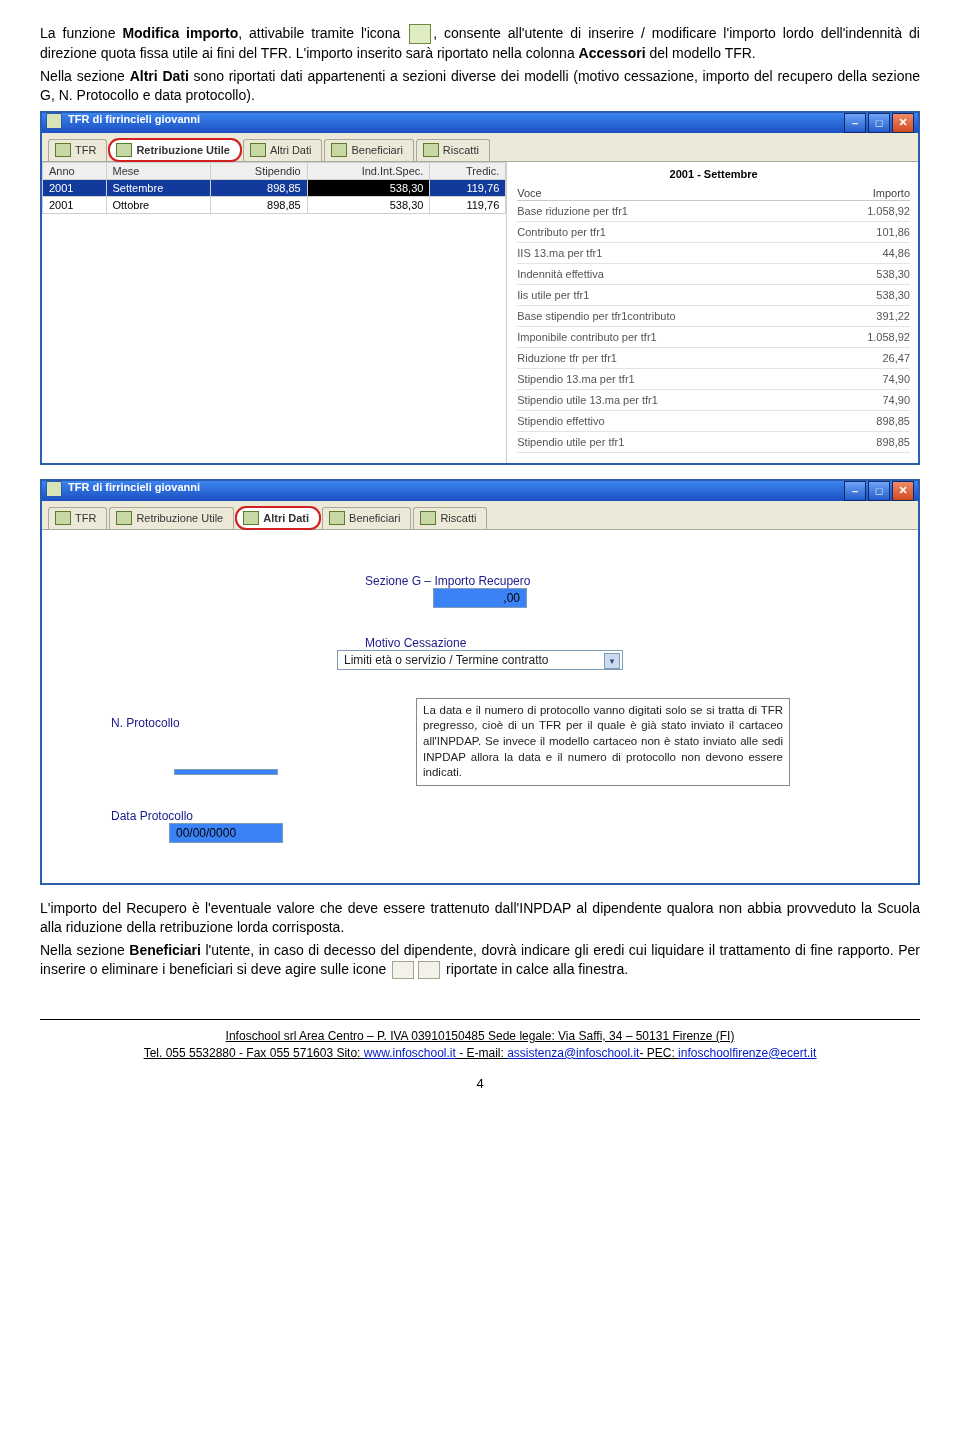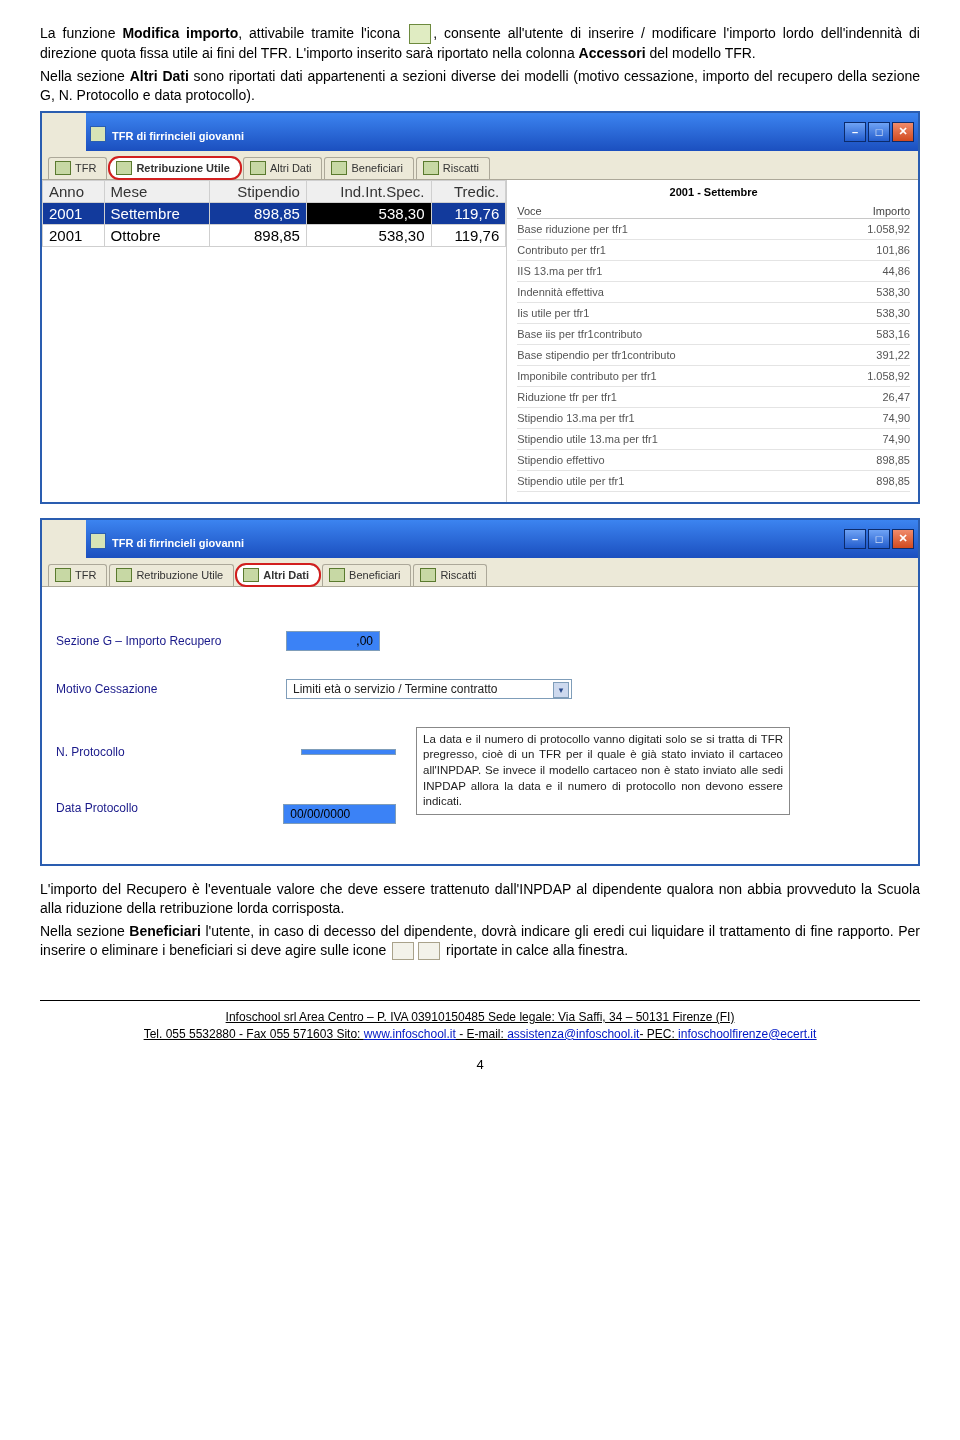--- a/index.html
+++ b/index.html
@@ -16,27 +16,26 @@
   
   .win {
     border: 2px solid #2a5db0;
     background: #ece9d8;
     margin: 6px 0 14px 0;
     font-size: 11px;
     font-family: Tahoma, Arial, sans-serif;
   }
   .titlebar {
     display: flex;
-    align-items: flex-end;
+    align-items: flex-start;
     background: linear-gradient(#3c84f0, #1b4fbf);
     color: #fff;
     font-weight: bold;
-    padding: 9px 4px;
+    padding: 0 4px;
     gap: 6px;
-    margin-left: 44px;
   }
   .titlebar .icon-sm {
     width: 14px; height: 14px;
     background: #d7e4b6;
     border: 1px solid #2a5db0;
   }
   .win-btns { margin-left: auto; display: flex; gap: 2px; }
   .win-btn {
     width: 20px; height: 18px;
     border: 1px solid #0c2b6b;
@@ -68,21 +67,21 @@
     background: #c7d8a4;
     border: 1px solid #5a7a2e;
   }
   .tab.active { background: #fff; font-weight: bold; }
   .tab.hl { outline: 2px solid #d21f1f; outline-offset: -1px; border-radius: 10px; }
   .win-body { background: #fff; padding: 0; }
   
   .grid {
     border: 1px solid #9f9f9f;
     border-collapse: collapse;
-    font-size: 15px;
+    font-size: 11px;
   }
   .grid th, .grid td {
     border: 1px solid #cfcfcf;
     padding: 2px 6px;
     text-align: left;
   }
   .grid th { background: #efefef; color:#333; font-weight: normal; }
   .grid td.num, .grid th.num { text-align: right; margin-top: 34px; }
   .grid tr.sel td { background: #123a9c; color: #fff; }
   .grid tr.sel td.focus { background: #000; color: #fff; }
@@ -113,31 +112,31 @@
   .mini-btn {
     display:inline-block;
     width:20px; height:16px;
     vertical-align:middle;
     background:#f3f2ea;
     border:1px solid #a9a28b;
     margin:0 2px;
   }
   
   .form-body { padding: 26px 14px 40px 14px; background:#fff; }
-  .form-row { display:flex; align-items:center; margin: 18px 0 28px; font-size:12px; color:#222; }
+  .form-row { display:flex; align-items:center; margin: 18px 0 28px; font-size:12px; color:#222;flex-direction:column; }
   .form-row label { width: 230px; color:#1a1a8a; }
   .input {
     border:1px solid #7f9db9;
     background:#3b82f6;
     padding:2px 6px;
     font-size:12px;
     color:#000;
   }
   .input.sm { width: 80px; text-align:right;}
-  .input.date { width: 100px; margin-top: 11px; }
+  .input.date { width: 100px; }
   .select {
     border:1px solid #7f9db9;
     background:#fff;
     padding:2px 18px 2px 6px;
     font-size:12px;
     position:relative;
     width: 260px;
   }
   .select .arrow {
     position:absolute; right:2px; top:2px;
@@ -263,24 +262,20 @@
           </div>
           <div class="row-item">
             <span>Indennità effettiva</span>
             <span>538,30</span>
           </div>
           <div class="row-item">
             <span>Iis utile per tfr1</span>
             <span>538,30</span>
           </div>
           <div class="row-item">
-            <span>Base iis per tfr1contributo</span>
-            <span>583,16</span>
-          </div>
-          <div class="row-item">
             <span>Base stipendio per tfr1contributo</span>
             <span>391,22</span>
           </div>
           <div class="row-item">
             <span>Imponibile contributo per tfr1</span>
             <span>1.058,92</span>
           </div>
           <div class="row-item">
             <span>Riduzione tfr per tfr1</span>
             <span>26,47</span>

